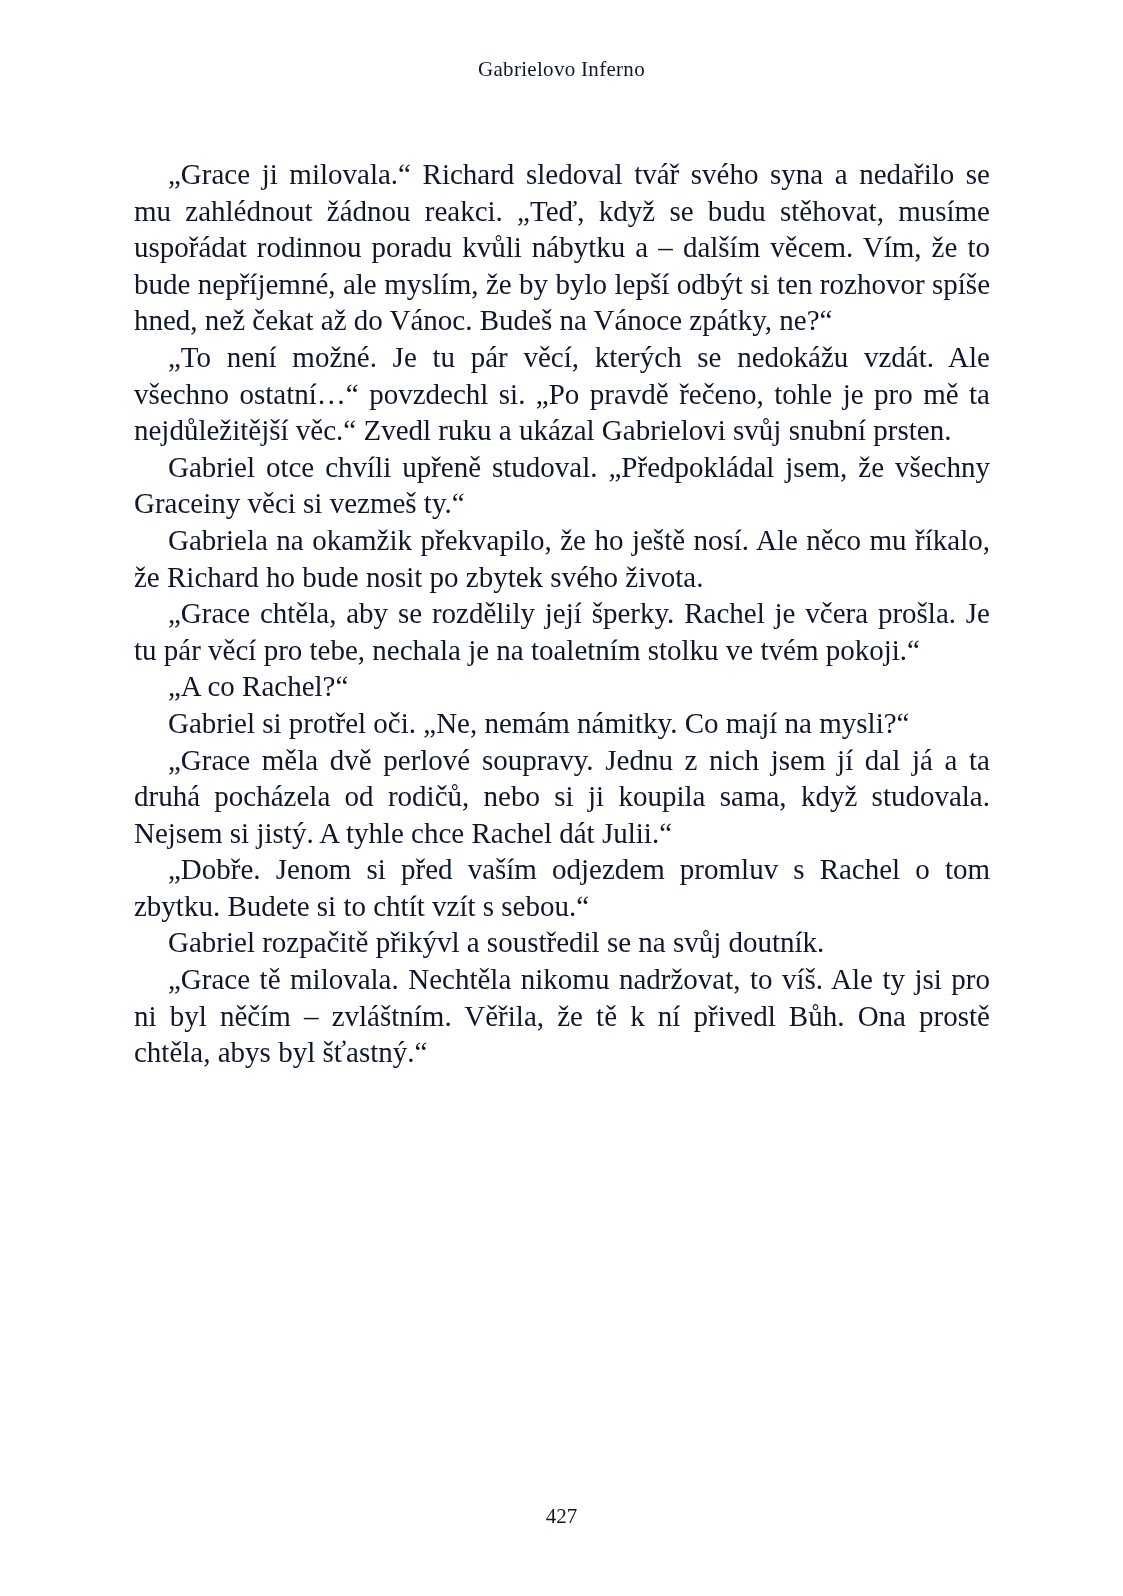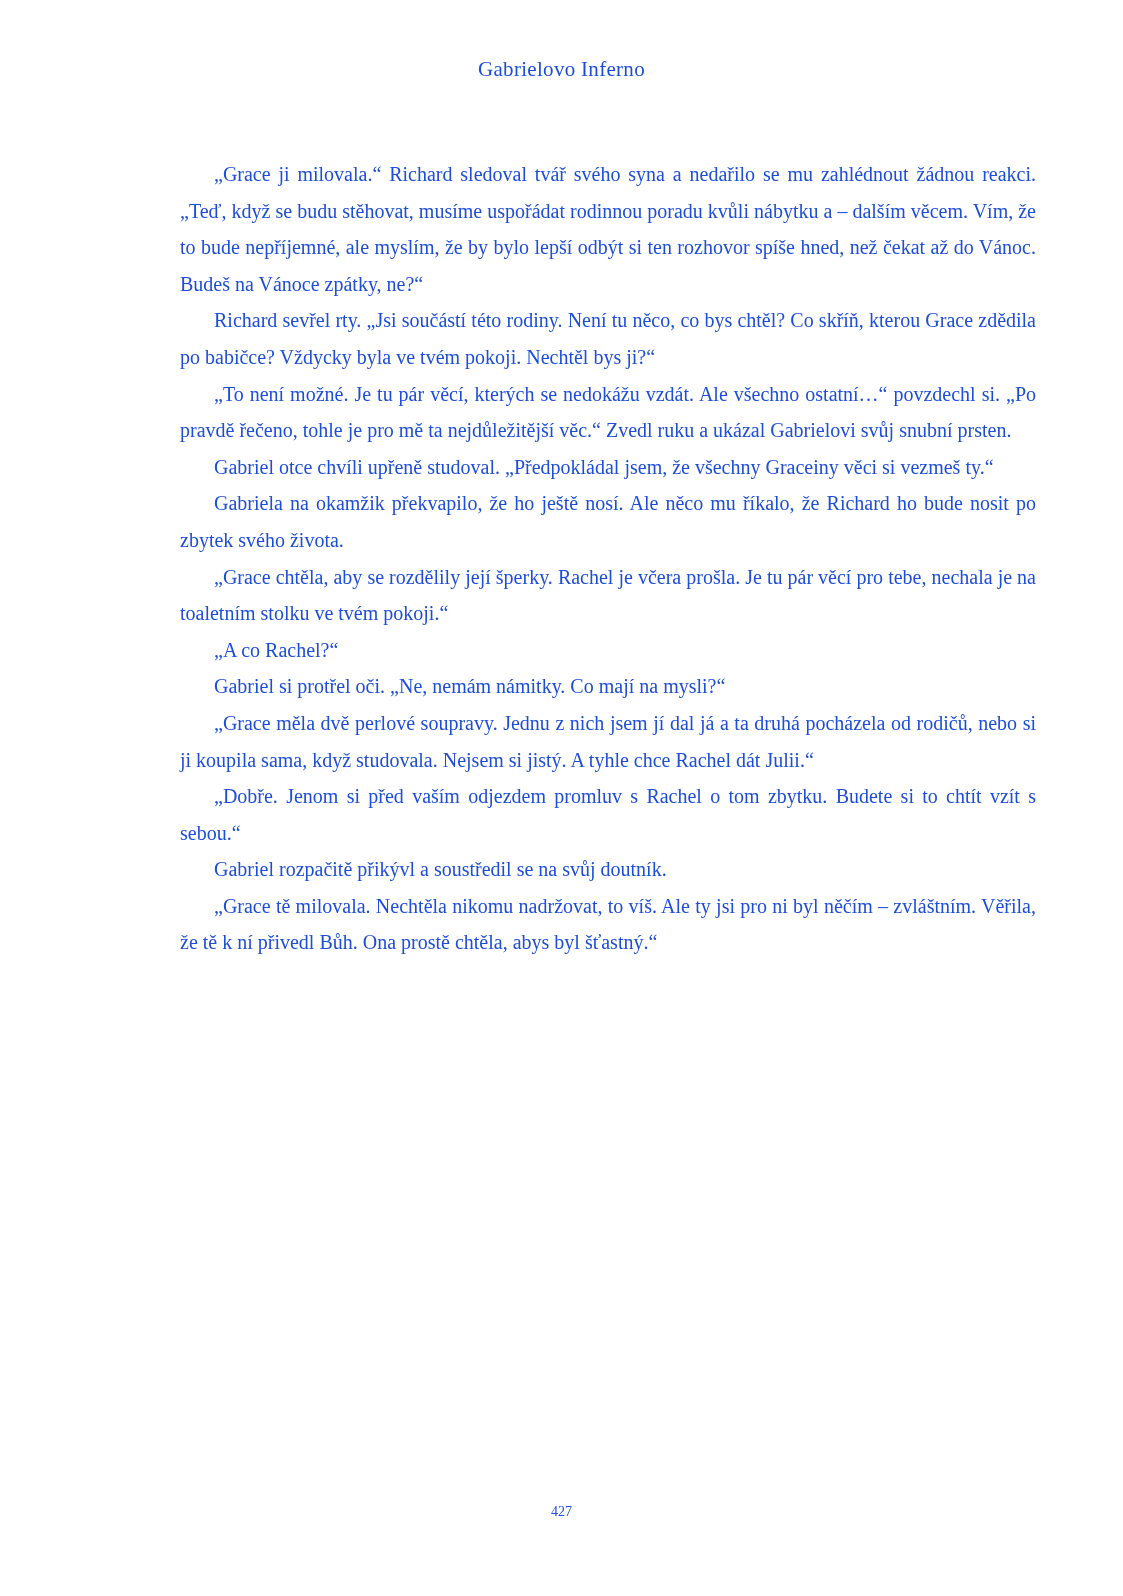--- a/index.html
+++ b/index.html
@@ -5,67 +5,65 @@
     html, body {
       margin: 0;
       padding: 0;
       background: #ffffff;
     }
     .page {
       position: relative;
       width: 1123px;
       height: 1596px;
       background: #ffffff;
-      color: #1d4ed8;
+      color: #0f172a;
       font-family: "Liberation Serif", "DejaVu Serif", serif;
       overflow: hidden;
     }
     .running-head {
       position: absolute;
       top: 57px;
       left: 0;
       width: 100%;
       text-align: center;
       font-size: 21px;
       letter-spacing: 0.3px;
     }
     .text-block {
       position: absolute;
       top: 156px;
       left: 134px;
       width: 856px;
-      font-size: 20px;
+      font-size: 29px;
       line-height: 36.6px;
       text-align: justify;
-      margin-left: 46px;
     }
     .text-block p {
       margin: 0;
       padding: 0;
       text-indent: 34px;
     }
     .page-number {
       position: absolute;
       top: 1504px;
       left: 0;
       width: 100%;
       text-align: center;
-      font-size: 14px;
+      font-size: 21px;
     }
   </style>
 </head>
 <body>
 
 <div class="page">
 
   <div class="running-head">Gabrielovo Inferno</div>
 
   <div class="text-block">
     <p>„Grace ji milovala.“ Richard sledoval tvář svého syna a nedařilo se mu zahlédnout žádnou reakci. „Teď, když se budu stěhovat, musíme uspořádat rodinnou poradu kvůli nábytku a – dalším věcem. Vím, že to bude nepříjemné, ale myslím, že by bylo lepší odbýt si ten rozhovor spíše hned, než čekat až do Vánoc. Budeš na Vánoce zpátky, ne?“</p>
-    <p>Richard sevřel rty. „Jsi součástí této rodiny. Není tu něco, co bys chtěl? Co skříň, kterou Grace zdědila po babičce? Vždycky byla ve tvém pokoji. Nechtěl bys ji?“</p>
     <p>„To není možné. Je tu pár věcí, kterých se nedokážu vzdát. Ale všechno ostatní…“ povzdechl si. „Po pravdě řečeno, tohle je pro mě ta nejdůležitější věc.“ Zvedl ruku a ukázal Gabrielovi svůj snubní prsten.</p>
     <p>Gabriel otce chvíli upřeně studoval. „Předpokládal jsem, že všechny Graceiny věci si vezmeš ty.“</p>
     <p>Gabriela na okamžik překvapilo, že ho ještě nosí. Ale něco mu říkalo, že Richard ho bude nosit po zbytek svého života.</p>
     <p>„Grace chtěla, aby se rozdělily její šperky. Rachel je včera prošla. Je tu pár věcí pro tebe, nechala je na toaletním stolku ve tvém pokoji.“</p>
     <p>„A co Rachel?“</p>
     <p>Gabriel si protřel oči. „Ne, nemám námitky. Co mají na mysli?“</p>
     <p>„Grace měla dvě perlové soupravy. Jednu z nich jsem jí dal já a ta druhá pocházela od rodičů, nebo si ji koupila sama, když studovala. Nejsem si jistý. A tyhle chce Rachel dát Julii.“</p>
     <p>„Dobře. Jenom si před vaším odjezdem promluv s Rachel o tom zbytku. Budete si to chtít vzít s sebou.“</p>
     <p>Gabriel rozpačitě přikývl a soustředil se na svůj doutník.</p>
     <p>„Grace tě milovala. Nechtěla nikomu nadržovat, to víš. Ale ty jsi pro ni byl něčím – zvláštním. Věřila, že tě k ní přivedl Bůh. Ona prostě chtěla, abys byl šťastný.“</p>

